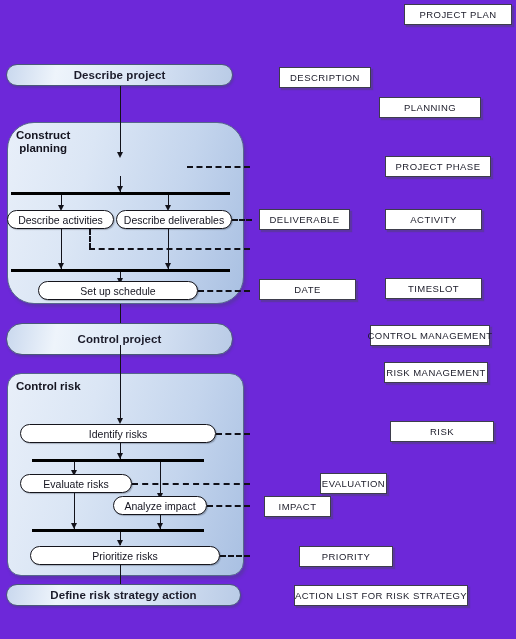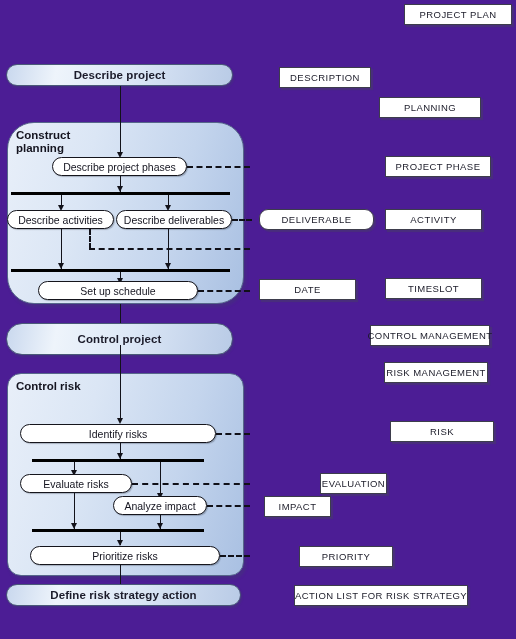--- a/index.html
+++ b/index.html
@@ -4,23 +4,24 @@
 <style>
   html, body {
     margin: 0;
     padding: 0;
     background: #ffffff;
   }
   #canvas {
     position: relative;
     width: 516px;
     height: 639px;
-    background: #4c1d95;
+    background: #6d28d9;
     font-family: "Liberation Sans", sans-serif;
     overflow: hidden;
+    text-align: center;
   }
 
   
   .phase-bar {
     position: absolute;
     box-sizing: border-box;
     border: 1px solid #4a5a78;
     border-radius: 999px;
     background: linear-gradient(100deg, #c9d8ee 0%, #eef4fb 22%, #dce7f6 55%, #b9cbe6 100%);
     display: flex;
@@ -132,21 +133,21 @@
   </div>
 
   <div class="obj-box" style="left:379px; top:97px; width:102px; height:21px;">
     <span>PLANNING</span>
   </div>
 
   <div class="obj-box" style="left:385px; top:156px; width:106px; height:21px;">
     <span>PROJECT PHASE</span>
   </div>
 
-  <div class="obj-box" style="left:259px; top:209px; width:115px; height:21px;border-radius:9px;">
+  <div class="obj-box" style="left:259px; top:209px; width:91px; height:21px;">
     <span>DELIVERABLE</span>
   </div>
 
   <div class="obj-box" style="left:385px; top:209px; width:97px; height:21px;">
     <span>ACTIVITY</span>
   </div>
 
   <div class="obj-box" style="left:259px; top:279px; width:97px; height:21px;">
     <span>DATE</span>
   </div>
@@ -190,23 +191,20 @@
   <div class="vline" style="left:120px; top:86px; height:36px;"></div>
 
   <div class="lane" style="left:7px; top:122px; width:237px; height:182px;border-radius:27px;">
     <div class="lane-title">Construct
 planning</div>
   </div>
 
   <div class="vline" style="left:120px; top:122px; height:33px;"></div>
   <div class="arrowhead" style="left:117px; top:152px;"></div>
 
-  <div class="action" style="left:52px; top:157px; width:135px; height:19px;">
-    <span>Describe project phases</span>
-  </div>
 
   <div class="dashed-h" style="left:187px; top:166px; width:63px;"></div>
 
   <div class="vline" style="left:120px; top:176px; height:16px;"></div>
   <div class="arrowhead" style="left:117px; top:186px;"></div>
 
   <div class="sync-bar" style="left:11px; top:192px; width:219px;"></div>
 
   <div class="vline" style="left:61px; top:195px; height:14px;"></div>
   <div class="arrowhead" style="left:58px; top:205px;"></div>

